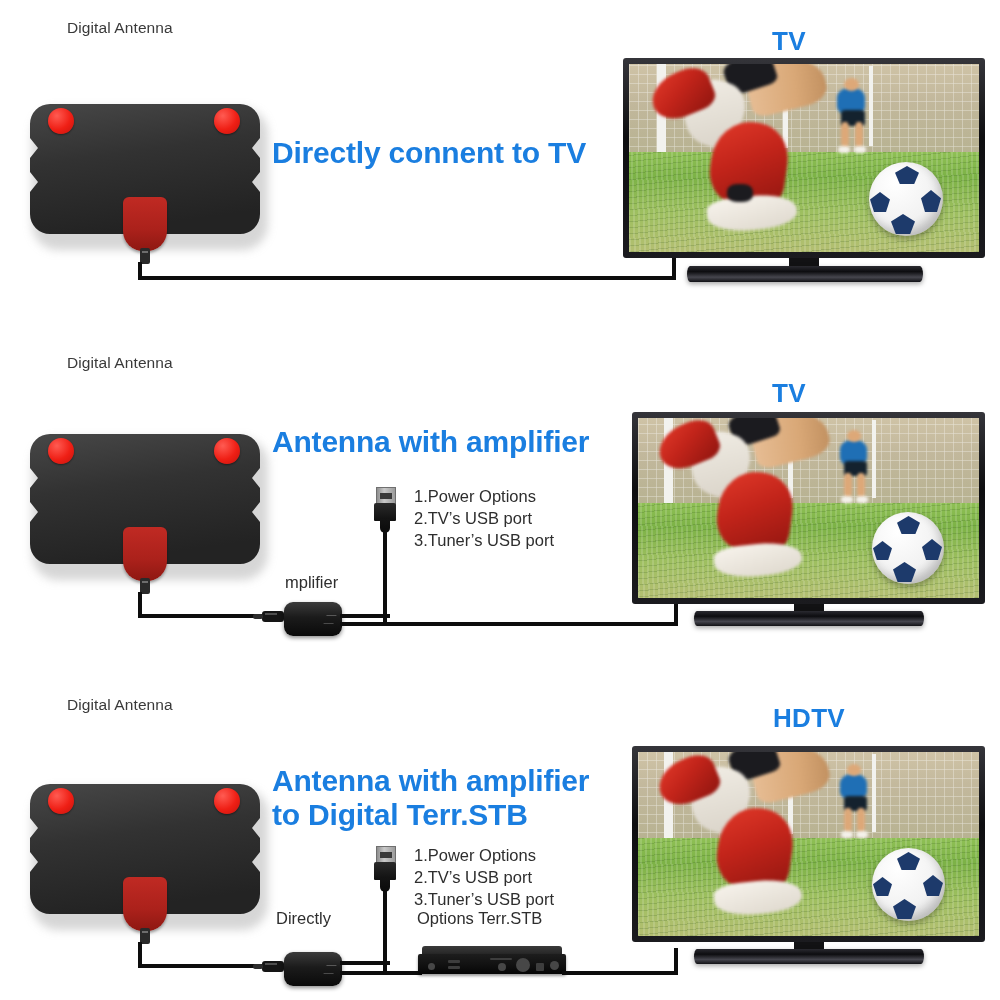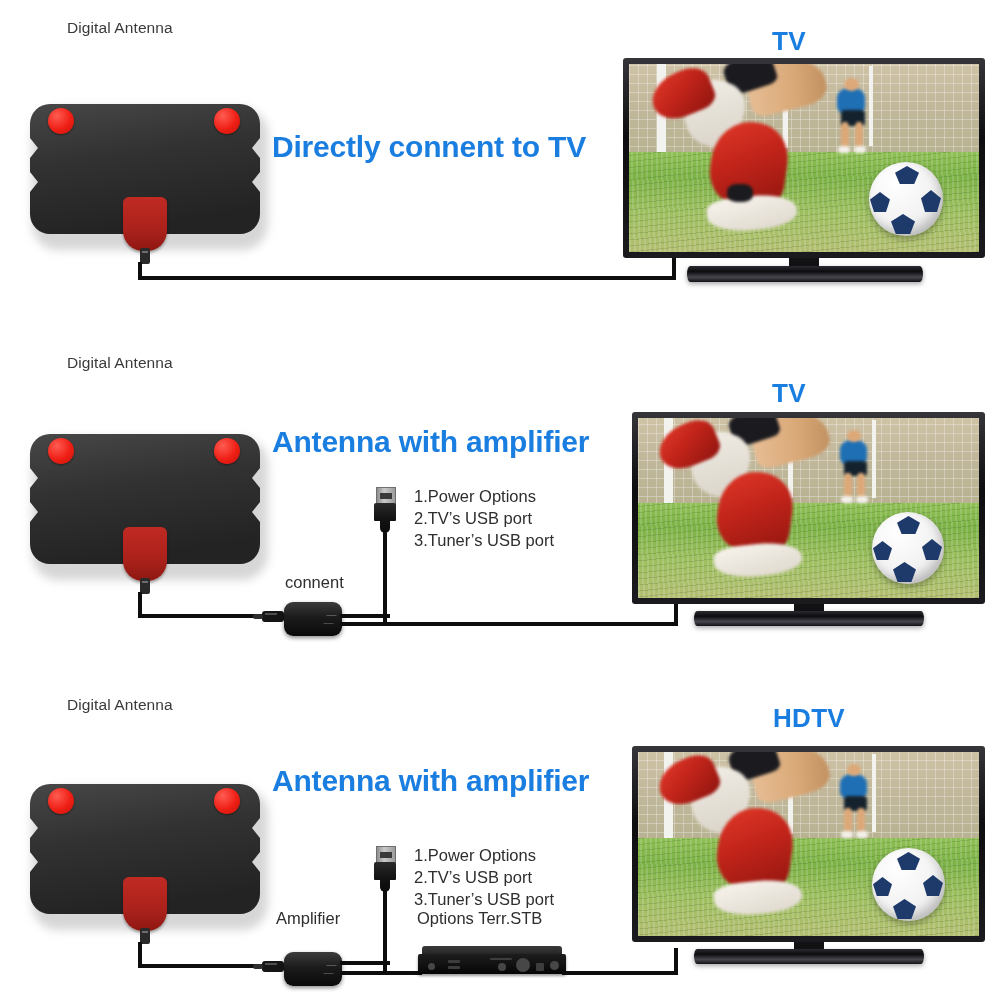--- a/index.html
+++ b/index.html
@@ -127,21 +127,21 @@
       </defs>
       <path d="M24 4 H214 a20 20 0 0 1 20 20 v14 l-8 10 l8 10 v14 l-8 10 l8 10 v22 a20 20 0 0 1 -20 20 H24
                a20 20 0 0 1 -20 -20 v-22 l8 -10 l-8 -10 v-14 l8 -10 l-8 -10 v-14 a20 20 0 0 1 20 -20 Z" fill="url(#antg1)"></path>
     </svg>
     <div class="ant-knob" style="left:22px;top:8px;"></div>
     <div class="ant-knob" style="left:188px;top:8px;"></div>
     <div class="ant-tab" style="left:97px;top:97px;"></div>
     <div class="ant-plug" style="left:114px;top:148px;"></div>
   </div>
 
-  <div class="headline" style="left:272px;top:130px;">Directly connent to TV</div>
+  <div class="headline" style="left:272px;top:136px;">Directly connent to TV</div>
 
   <div class="wire v" style="left:138px;top:262px;height:18px;"></div>
   <div class="wire h" style="left:138px;top:276px;width:538px;"></div>
   <div class="wire v" style="left:672px;top:258px;height:22px;"></div>
 
   <div class="lbl-tv" style="left:772px;top:26px;">TV</div>
 
   <div class="tv" style="left:623px;top:58px;width:362px;height:215px;">
     <div class="bezel" style="height:200px;"></div>
     <div class="screen" style="left:6px;top:6px;width:350px;height:188px;">
@@ -213,21 +213,21 @@
       <div class="neck"></div>
   </div>
   <div class="wire v" style="left:383px;top:198px;height:96px;"></div>
 
   <div class="usb-list" style="left:414px;top:156px;">
     <div>1.Power Options</div>
     <div>2.TV’s USB port</div>
     <div>3.Tuner’s USB port</div>
   </div>
 
-  <div class="lbl-part" style="left:285px;top:243px;">connent</div>
+  <div class="lbl-part" style="left:285px;top:243px;">mplifier</div>
 
   <div class="wire v" style="left:138px;top:262px;height:26px;"></div>
   <div class="wire h" style="left:138px;top:284px;width:132px;"></div>
   <div class="amp-jack" style="left:262px;top:281px;"></div>
   <div class="amp" style="left:284px;top:272px;"></div>
   <div class="wire h" style="left:340px;top:284px;width:50px;"></div>
   <div class="wire h" style="left:340px;top:292px;width:338px;"></div>
   <div class="wire v" style="left:674px;top:272px;height:22px;"></div>
 
   <div class="lbl-tv" style="left:772px;top:48px;">TV</div>
@@ -286,36 +286,37 @@
                a20 20 0 0 1 -20 -20 v-22 l8 -10 l-8 -10 v-14 l8 -10 l-8 -10 v-14 a20 20 0 0 1 20 -20 Z" fill="url(#antg3)"></path>
     </svg>
     <div class="ant-knob" style="left:22px;top:8px;"></div>
     <div class="ant-knob" style="left:188px;top:8px;"></div>
     <div class="ant-tab" style="left:97px;top:97px;"></div>
     <div class="ant-plug" style="left:114px;top:148px;"></div>
   </div>
 
   <div class="headline" style="left:272px;top:84px;">
     <div>Antenna with amplifier</div>
+    <div>to Digital Terr.STB</div>
   </div>
 
   <div class="usbplug" style="left:374px;top:166px;">
     <div class="metal"></div>
       <div class="hood"></div>
       <div class="neck"></div>
   </div>
   <div class="wire v" style="left:383px;top:207px;height:84px;"></div>
 
   <div class="usb-list" style="left:414px;top:165px;">
     <div>1.Power Options</div>
     <div>2.TV’s USB port</div>
     <div>3.Tuner’s USB port</div>
   </div>
 
-  <div class="lbl-part" style="left:276px;top:229px;">Amplifier</div>
+  <div class="lbl-part" style="left:276px;top:229px;">Directly</div>
   <div class="lbl-part" style="left:417px;top:229px;">Options Terr.STB</div>
 
   <div class="wire v" style="left:138px;top:262px;height:26px;"></div>
   <div class="wire h" style="left:138px;top:284px;width:132px;"></div>
   <div class="amp-jack" style="left:262px;top:281px;"></div>
   <div class="amp" style="left:284px;top:272px;"></div>
   <div class="wire h" style="left:340px;top:281px;width:50px;"></div>
   <div class="wire h" style="left:340px;top:291px;width:82px;"></div>
 
   <div class="stb" style="left:418px;top:266px;">

